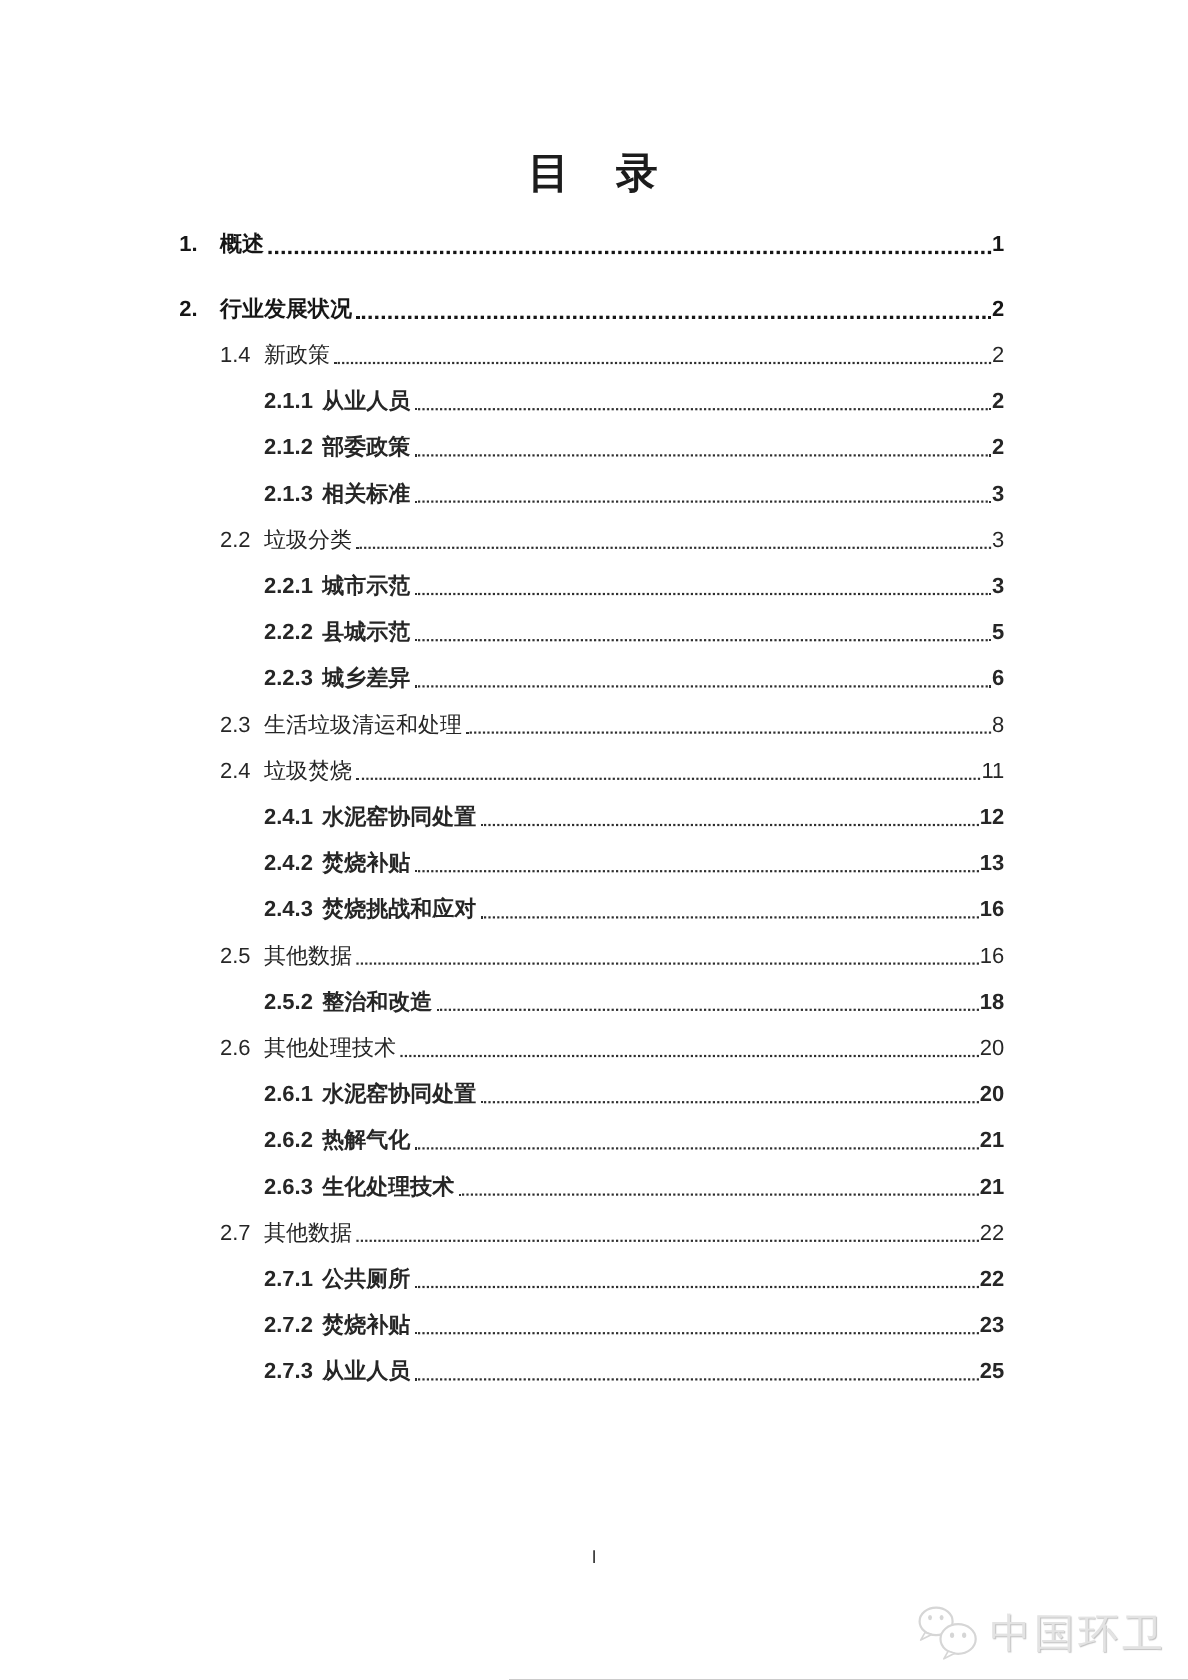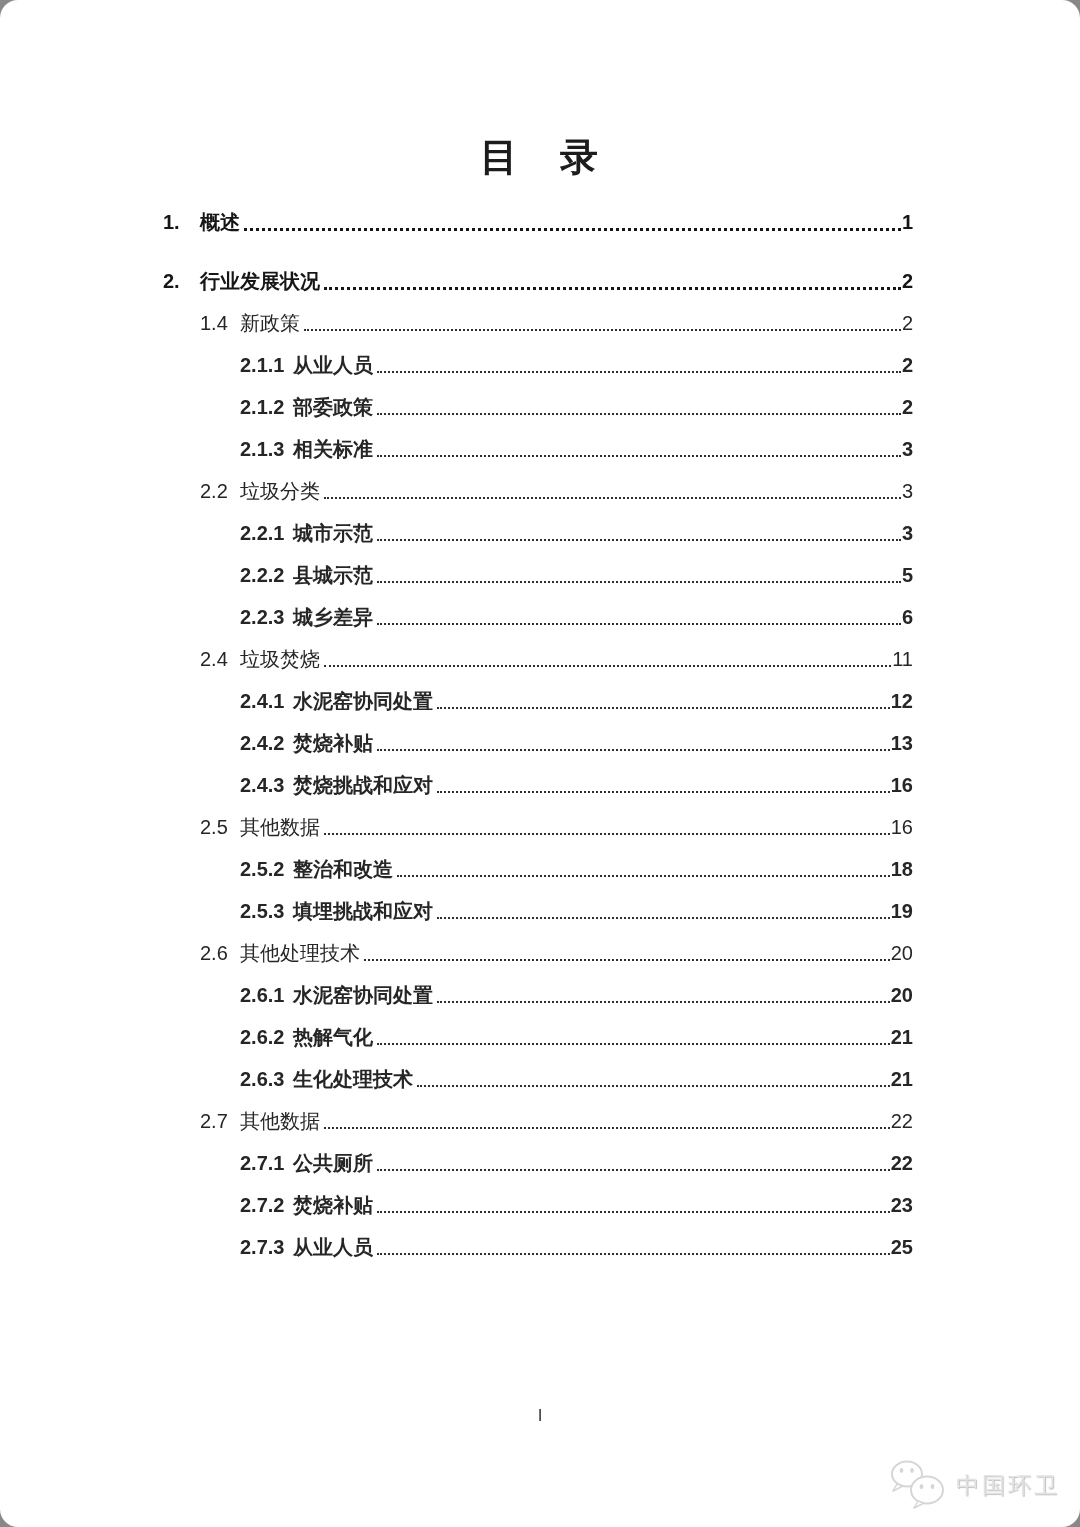--- a/index.html
+++ b/index.html
@@ -5,21 +5,20 @@
   html, body { margin: 0; padding: 0; background: #888; }
   .page {
     position: relative;
     width: 1080px;
     height: 1527px;
     margin: 0 auto;
     background: #ffffff;
     overflow: hidden;
     font-family: "Liberation Sans", sans-serif;
     color: #262626;
-    border-radius: 18px;
   }
   .doc-title {
     position: absolute;
     top: 132px;
     left: 0;
     width: 100%;
     text-align: center;
     font-size: 38px;
     font-weight: 700;
     color: #1c1c1c;
@@ -72,21 +71,21 @@
   }
   .watermark {
     position: absolute;
     right: 20px;
     bottom: 16px;
     display: flex;
     align-items: center;
     gap: 8px;
     color: #e3e3e3;
     text-shadow: 1px 1px 1px #bfbfbf;
-    font-size: 23px;
+    font-size: 37px;
     letter-spacing: 3px;
     user-select: none;
   }
   .watermark svg { display: block; }
 </style>
 </head>
 <body>
 
 <div class="page">
 
@@ -147,20 +146,26 @@
         <span class="dots"></span>
         <span class="pagenum">5</span>
       </div>
       <div class="toc-row level-3">
         <span class="num">2.2.3</span>
         <span class="label">城乡差异</span>
         <span class="dots"></span>
         <span class="pagenum">6</span>
       </div>
       <div class="toc-row level-2">
+        <span class="num">2.3</span>
+        <span class="label">生活垃圾清运和处理</span>
+        <span class="dots"></span>
+        <span class="pagenum">8</span>
+      </div>
+      <div class="toc-row level-2">
         <span class="num">2.4</span>
         <span class="label">垃圾焚烧</span>
         <span class="dots"></span>
         <span class="pagenum">11</span>
       </div>
       <div class="toc-row level-3">
         <span class="num">2.4.1</span>
         <span class="label">水泥窑协同处置</span>
         <span class="dots"></span>
         <span class="pagenum">12</span>
@@ -181,26 +186,20 @@
         <span class="num">2.5</span>
         <span class="label">其他数据</span>
         <span class="dots"></span>
         <span class="pagenum">16</span>
       </div>
       <div class="toc-row level-3">
         <span class="num">2.5.2</span>
         <span class="label">整治和改造</span>
         <span class="dots"></span>
         <span class="pagenum">18</span>
-      </div>
-      <div class="toc-row level-3">
-        <span class="num">2.5.3</span>
-        <span class="label">填埋挑战和应对</span>
-        <span class="dots"></span>
-        <span class="pagenum">19</span>
       </div>
       <div class="toc-row level-2">
         <span class="num">2.6</span>
         <span class="label">其他处理技术</span>
         <span class="dots"></span>
         <span class="pagenum">20</span>
       </div>
       <div class="toc-row level-3">
         <span class="num">2.6.1</span>
         <span class="label">水泥窑协同处置</span>

